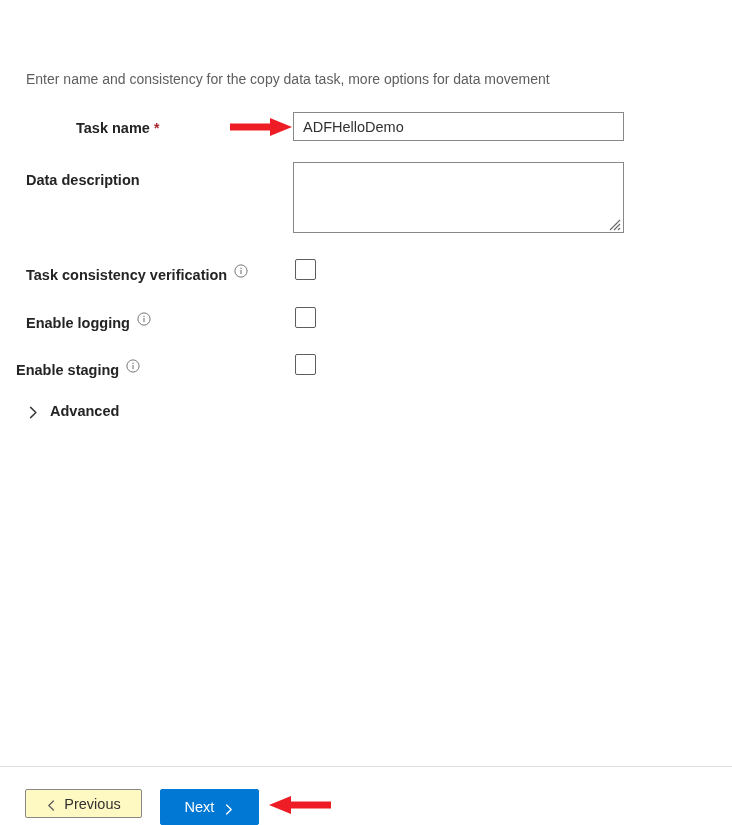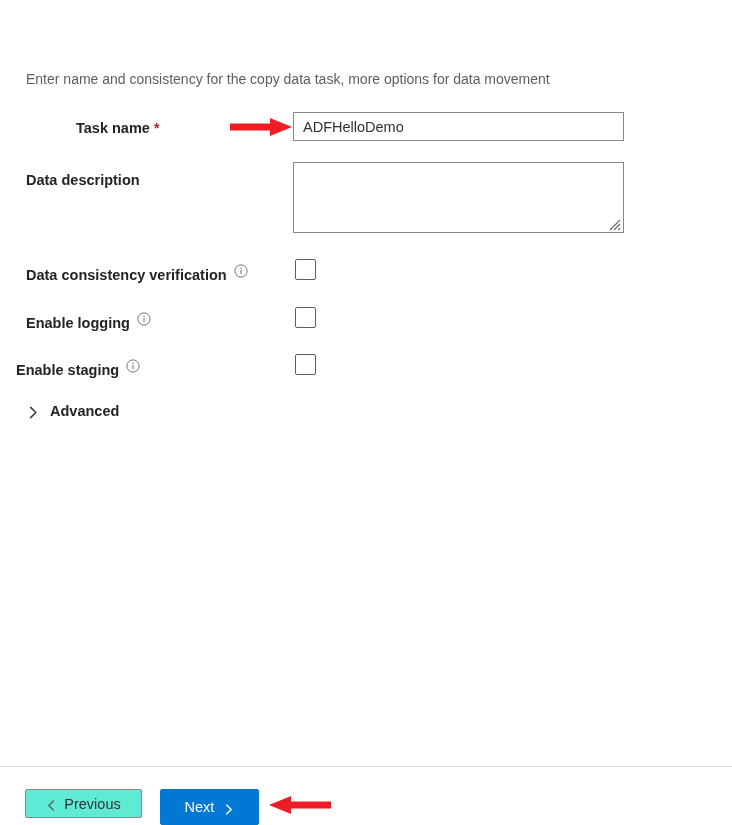--- a/index.html
+++ b/index.html
@@ -166,21 +166,21 @@
     height: 1px;
     background: #e1dfdd;
   }
   .btn-prev {
     position: absolute;
     left: 25px;
     top: 789px;
     width: 117px;
     height: 29px;
     border: 1px solid #8a8886;
-    background: #5eead4;
+    background: #fef9c3;
     border-radius: 2px;
     font-family: "Liberation Sans", sans-serif;
     font-size: 14.5px;
     color: #323130;
     display: flex;
     align-items: center;
     justify-content: center;
     gap: 7px;
     cursor: pointer;
     padding: 0;
@@ -232,21 +232,21 @@
   </div>
 
   <div class="textarea-wrap">
     <textarea class="text-area" style=""></textarea>
     <svg class="resize-grip" viewBox="0 0 12 12">
       <path d="M11,1 L1,11 M11,5 L5,11 M11,9 L9,11" stroke="#67666a" stroke-width="1.1" fill="none"></path>
     </svg>
   </div>
 
   <div class="field-label" style="left:26px; top:265px;">
-    <span>Data consistency verification</span>
+    <span>Task consistency verification</span>
     <span class="info-icon">
       <svg viewBox="0 0 14 14" width="14" height="14">
         <circle cx="7" cy="7" r="6.1" fill="none" stroke="#767676" stroke-width="1"></circle>
         <rect x="6.45" y="5.9" width="1.1" height="4.2" fill="#767676"></rect>
         <rect x="6.45" y="3.7" width="1.1" height="1.3" fill="#767676"></rect>
       </svg>
     </span>
   </div>
   <div class="cbox" style="left:295px; top:259px;"></div>
 

